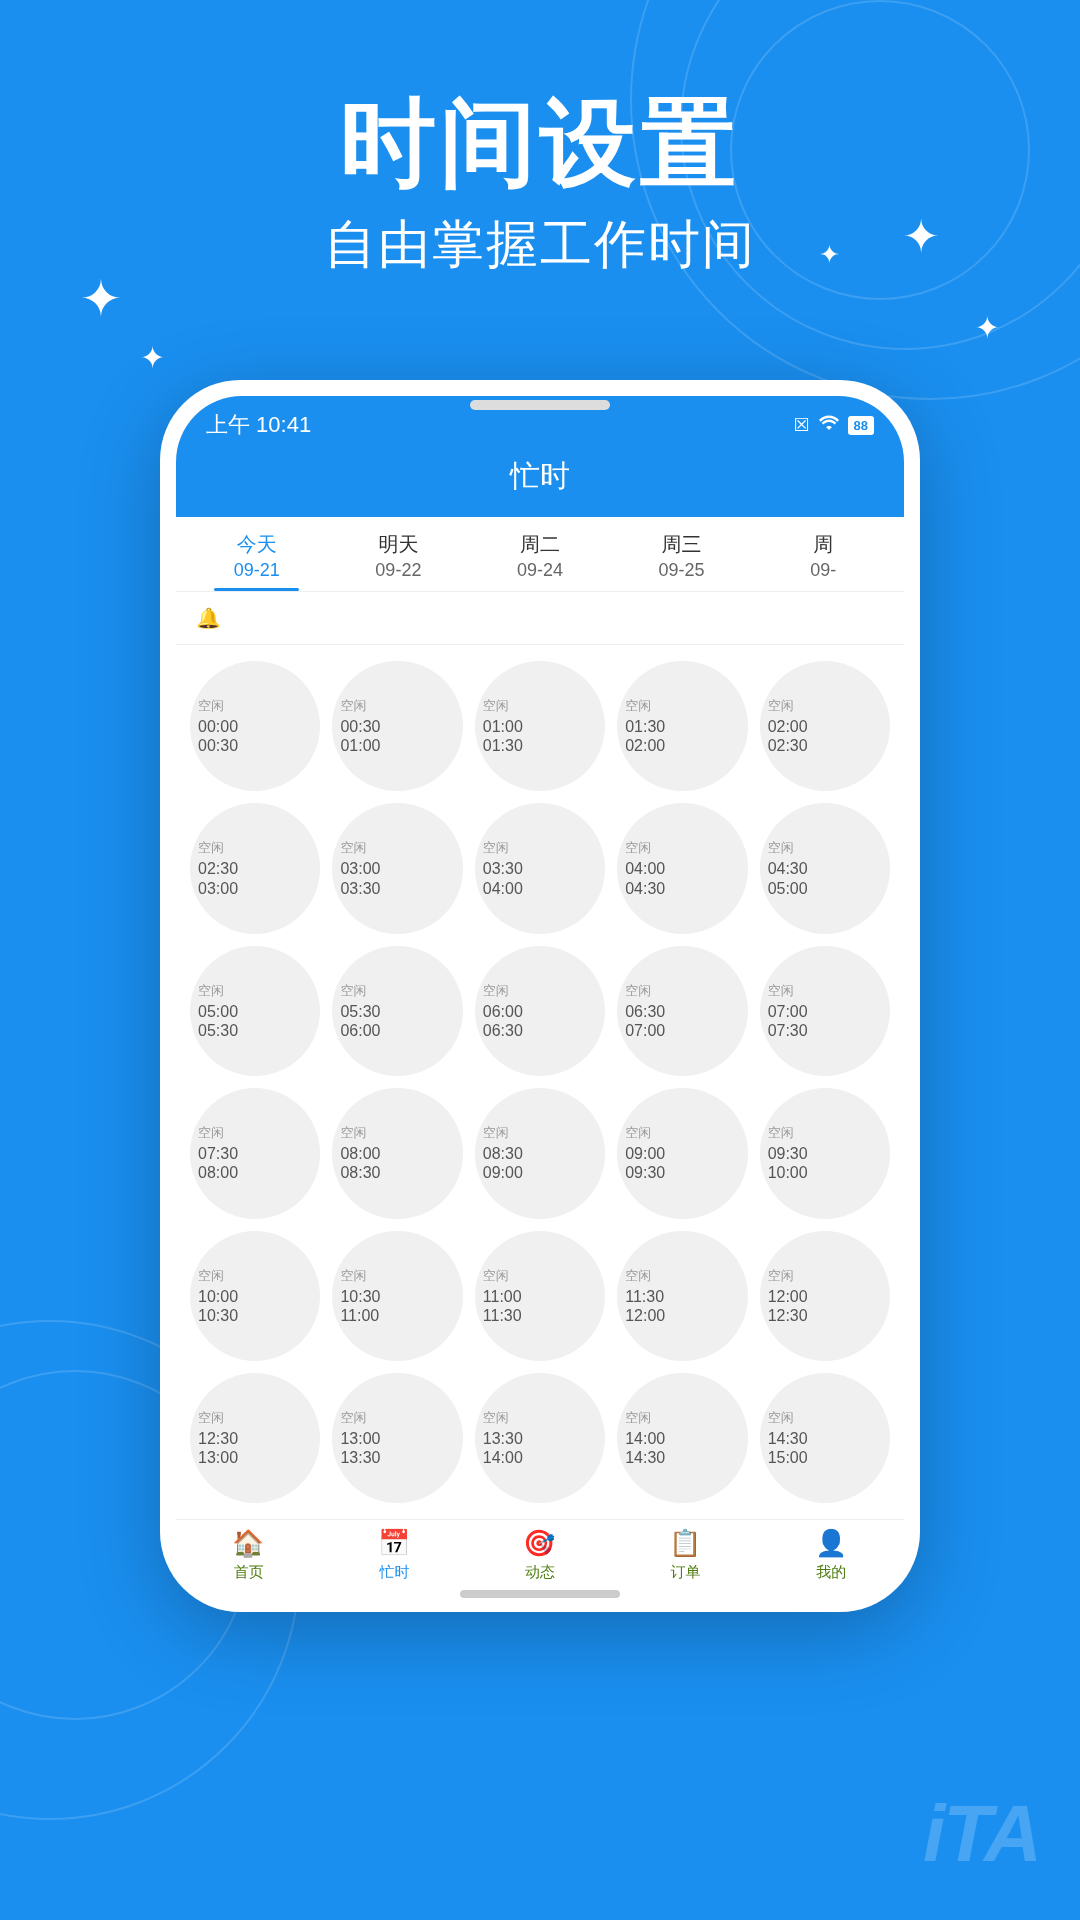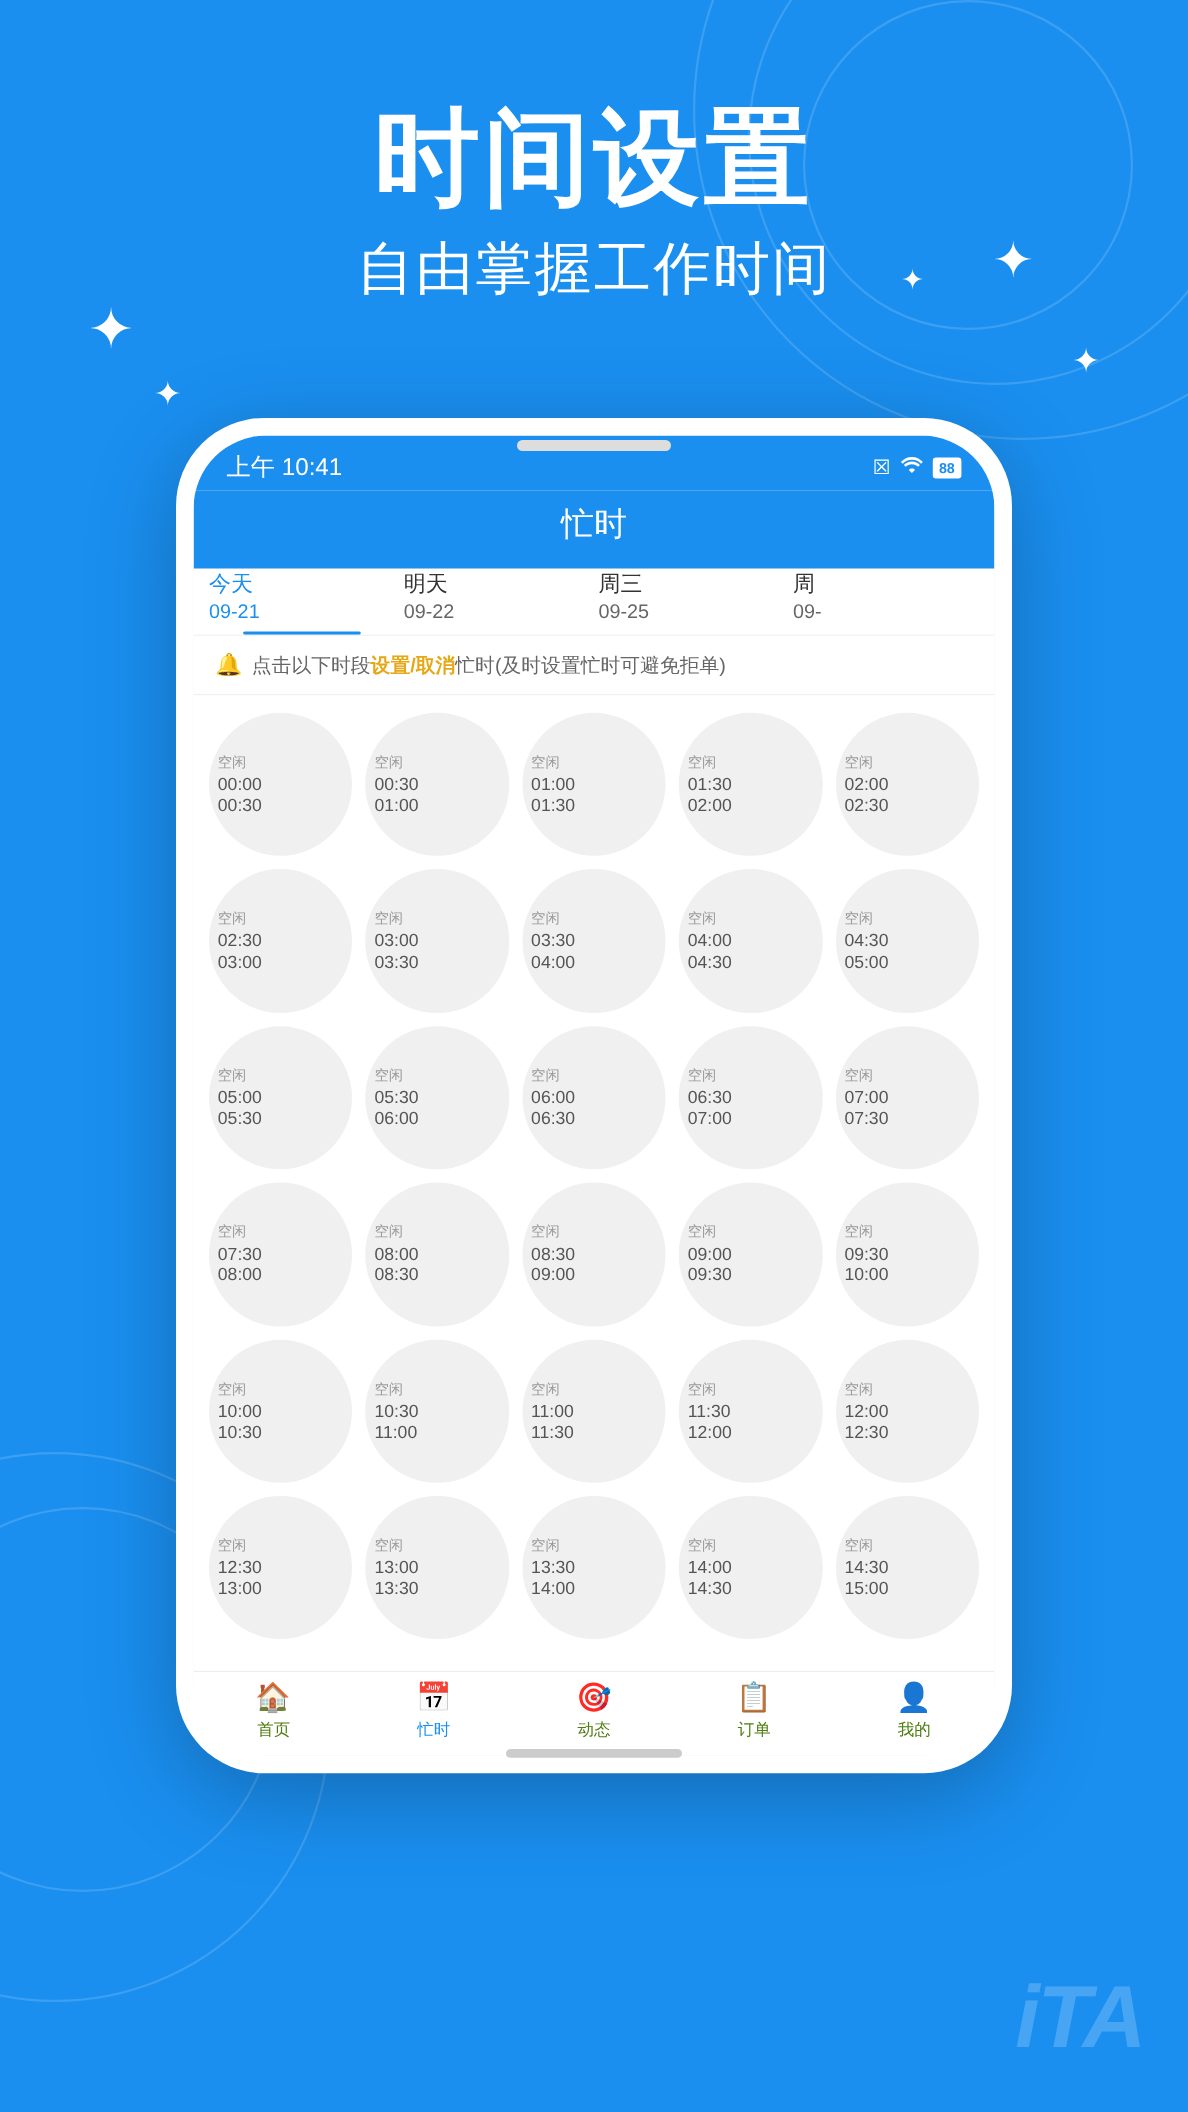--- a/index.html
+++ b/index.html
@@ -156,22 +156,22 @@
     .day-tabs {
       background: white;
       display: flex;
       padding: 0 10px;
       border-bottom: 1px solid #eee;
       flex-shrink: 0;
       overflow: hidden;
     }
     .day-tab {
       flex: 1;
-      text-align: left;
-      padding: 0 4px 10px;
+      text-align: center;
+      padding: 14px 4px 10px;
       cursor: pointer;
       position: relative;
     }
     .day-tab.active .day-name {
       color: #1a8ff0;
     }
     .day-tab.active .day-date {
       color: #1a8ff0;
     }
     .day-tab.active::after {
@@ -362,34 +362,35 @@
 
       <div class="day-tab active">
     <div class="day-name">今天</div>
     <div class="day-date">09-21</div>
   </div>
           <div class="day-tab">
     <div class="day-name">明天</div>
     <div class="day-date">09-22</div>
   </div>
           <div class="day-tab">
+    <div class="day-name">周二</div>
+    <div class="day-date">09-24</div>
+  </div>
+          <div class="day-tab">
     <div class="day-name">周三</div>
     <div class="day-date">09-25</div>
   </div>
           <div class="day-tab">
     <div class="day-name">周</div>
     <div class="day-date">09-</div>
   </div>
         </div>
 
       <div class="notice-bar">
         <span class="notice-bell">🔔</span>
-        <span class="notice-text">
-          点击以下时段<em>设置/取消</em>忙时(及时设置忙时可避免拒单)
-        </span>
       </div>
 
       <div class="time-grid-scroll">
         <div class="time-grid">
 
         <div class="time-slot">
     <span class="slot-status">空闲</span>
     <span class="slot-time-start">00:00</span>
     <span class="slot-time-end">00:30</span>
   </div>

